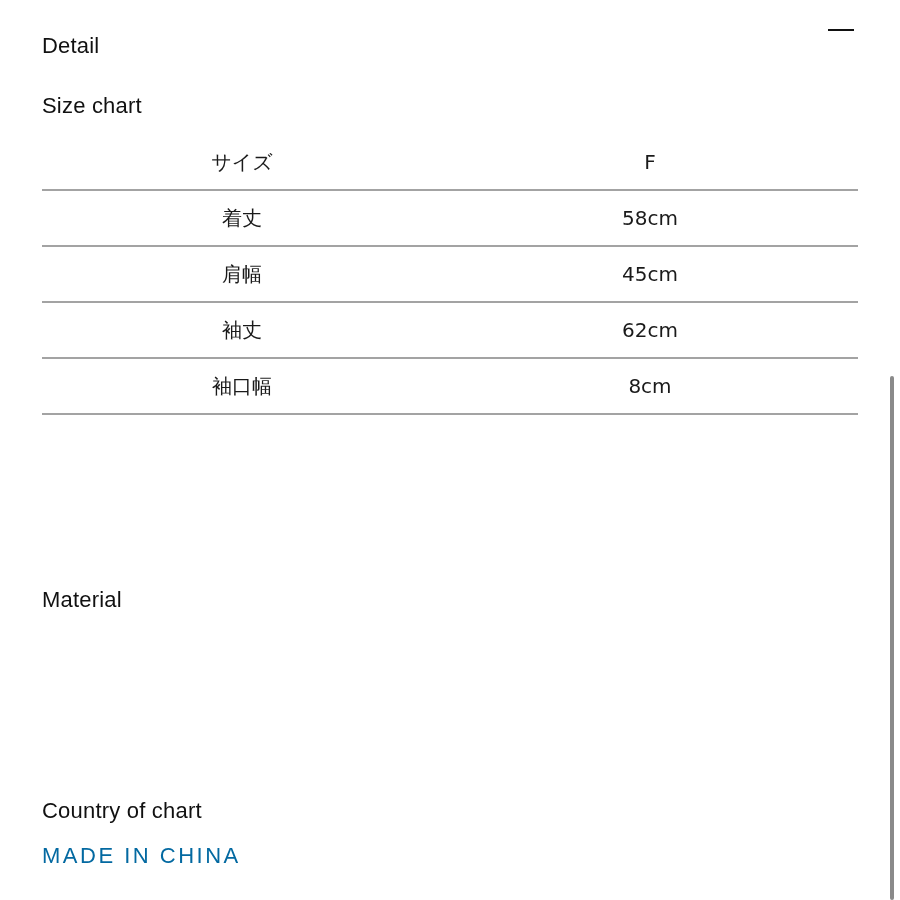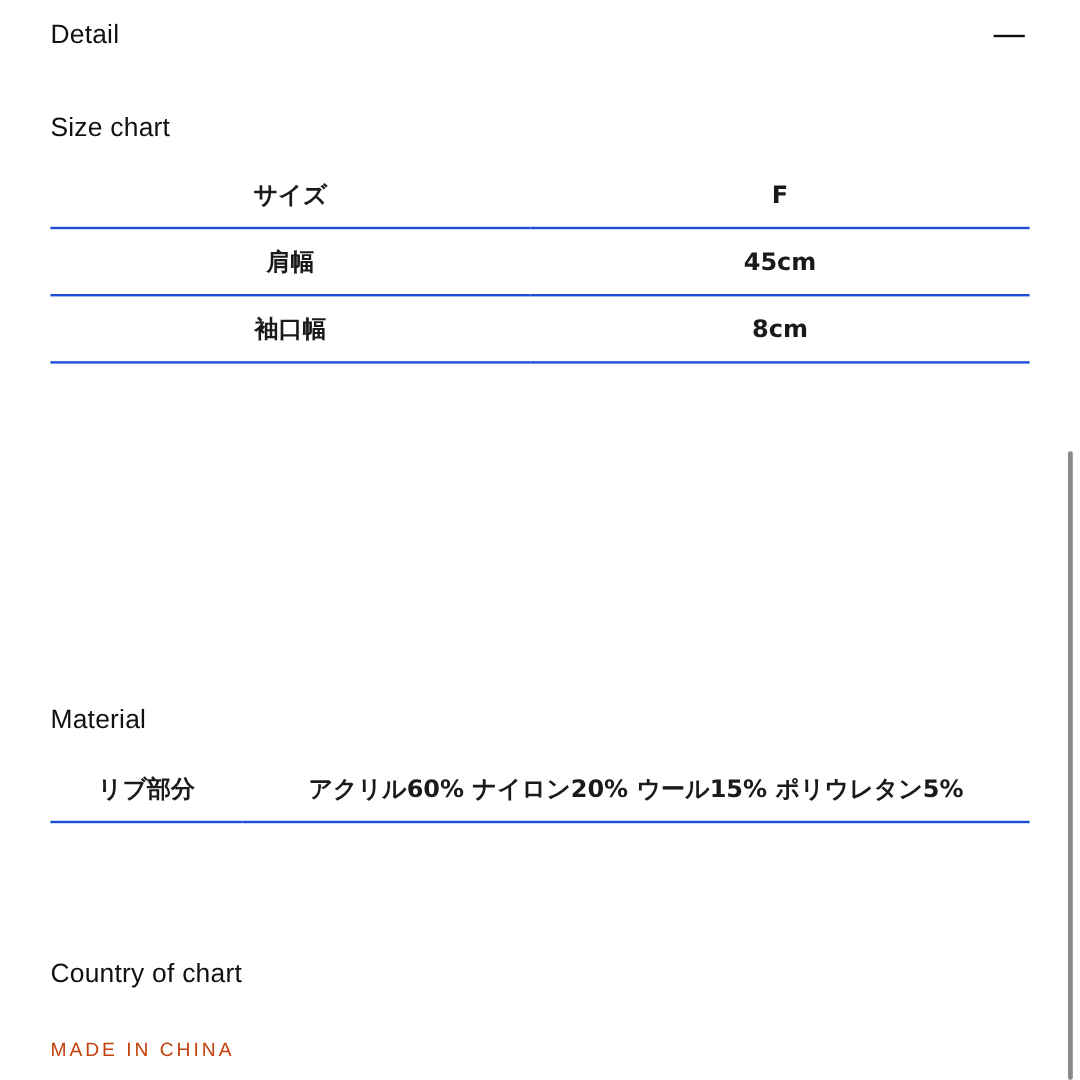--- a/index.html
+++ b/index.html
@@ -18,21 +18,21 @@
   .header {
     position: absolute;
     left: 42px;
     top: 14px;
     width: 816px;
     height: 32px;
   }
   .header-title {
     position: absolute;
     left: 0;
-    top: 1px;
+    top: 18px;
     font-size: 22px;
     line-height: 28px;
     color: #111;
     letter-spacing: 0.2px;
   }
   .collapse-icon {
     position: absolute;
     right: 4px;
     top: 15px;
     width: 26px;
@@ -58,43 +58,41 @@
   }
   table.spec td {
     height: 54px;
     text-align: center;
     vertical-align: middle;
     padding: 0;
     font-family: "DejaVu Sans", "Liberation Sans", sans-serif;
     font-size: 20px;
   }
   table.spec tr.bordered td {
-    border-bottom: 2px solid #1d4ed8;
-    font-weight: bold;
+    border-bottom: 2px solid #a3a3a3;
   }
   table.size td.label {
     width: 400px;
   }
   table.size td.value {
     width: 416px;
   }
   table.material td.label {
     width: 160px;
   }
   table.material td.value {
     width: 656px;
   }
   .origin-value {
     position: absolute;
     left: 42px;
     top: 843px;
-    font-size: 16px;
+    font-size: 22px;
     letter-spacing: 2.5px;
-    color: #c2410c;
-    margin-top: 24px;
+    color: #0369a1;
   }
   .scrollbar-track {
     position: absolute;
     right: 6px;
     top: 376px;
     width: 4px;
     height: 524px;
   }
   .scrollbar-thumb {
     width: 4px;
@@ -113,38 +111,42 @@
 
 <div class="section-title" style="top:92px;text-align:right;">Size chart</div>
 
 <table class="spec size" style="top:135px;">
   <tbody>
       <tr class="bordered">
     <td class="label">サイズ</td>
     <td class="value">F</td>
   </tr>
   <tr class="bordered">
+    <td class="label">着丈</td>
+    <td class="value">58cm</td>
+  </tr>
+  <tr class="bordered">
     <td class="label">肩幅</td>
     <td class="value">45cm</td>
+  </tr>
+  <tr class="bordered">
+    <td class="label">袖丈</td>
+    <td class="value">62cm</td>
   </tr>
   <tr class="bordered">
     <td class="label">袖口幅</td>
     <td class="value">8cm</td>
   </tr>
 </tbody>
   </table>
 
 <div class="section-title" style="top:586px;text-align:center;">Material</div>
 
 <table class="spec material" style="top:630px;">
   <tbody>
-  <tr class="bordered">
-    <td class="label">リブ部分</td>
-    <td class="value">アクリル60% ナイロン20% ウール15% ポリウレタン5%</td>
-  </tr>
 </tbody>
   </table>
 
 <div class="section-title" style="top:797px;">Country of chart</div>
 <div class="origin-value">MADE IN CHINA</div>
 
 <div class="scrollbar-track">
   <div class="scrollbar-thumb"></div>
 </div>
 

